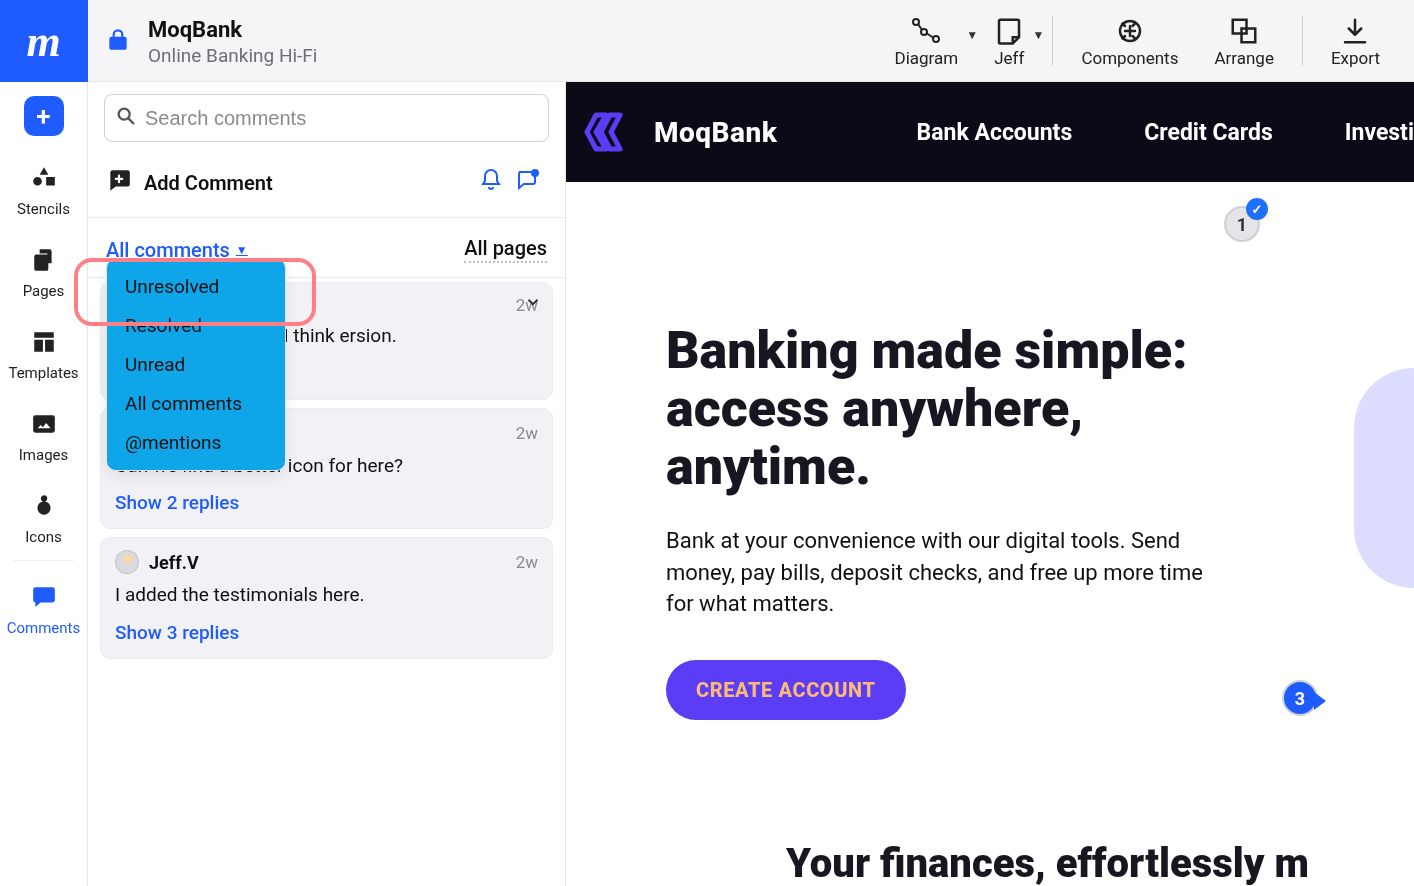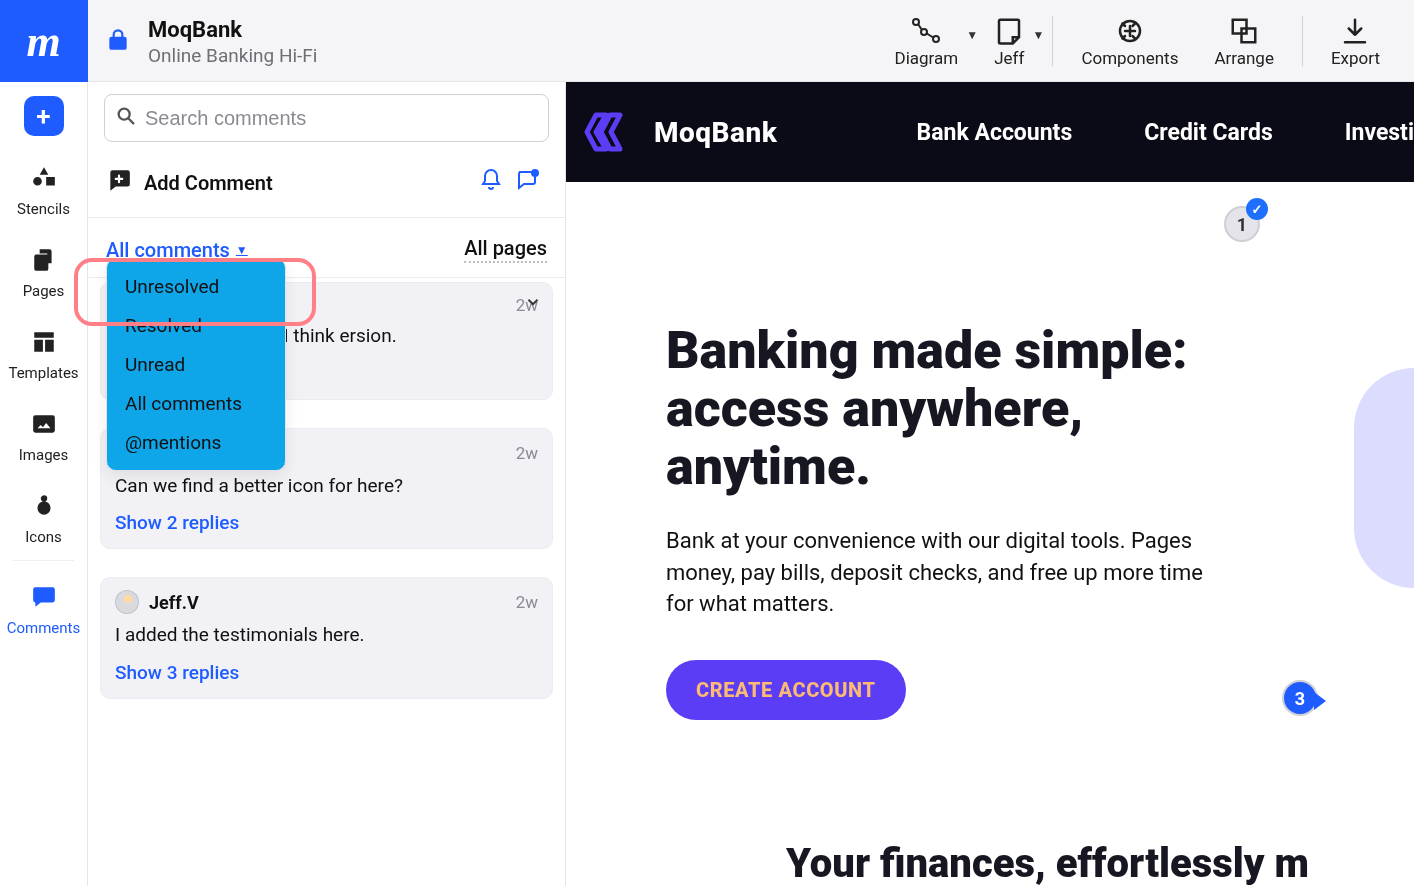--- a/index.html
+++ b/index.html
@@ -167,21 +167,21 @@
     width: 242px; height: 68px;
     border: 4px solid #ff7f87;
     border-radius: 18px;
     z-index: 60;
     pointer-events: none;
   }
 
   
   .thread-list {
     padding: 4px 12px 20px 12px;
-    display: flex; flex-direction: column; gap: 28px;
+    display: flex; flex-direction: column; gap: 8px;
     overflow-y: auto;
   }
   .thread-card {
     background: #f2f2f6;
     border: 1px solid #ececf0;
     border-radius: 10px;
     padding: 12px 14px 14px 14px;
     position: relative;
   }
   .thread-card .chev {
@@ -536,21 +536,21 @@
     <span class="site-brand">MoqBank</span>
     <div class="nav-links">
       <span class="nav-link">Bank Accounts</span>
       <span class="nav-link">Credit Cards</span>
       <span class="nav-link">Investi</span>
     </div>
   </div>
 
   <div class="hero">
     <h1>Banking made simple: access anywhere, anytime.</h1>
-    <p>Bank at your convenience with our digital tools. Pages money, pay bills, deposit checks, and free up more time for what matters.</p>
+    <p>Bank at your convenience with our digital tools. Send money, pay bills, deposit checks, and free up more time for what matters.</p>
     <span class="cta">CREATE ACCOUNT</span>
   </div>
 
   <div class="subheadline">Your finances, effortlessly m</div>
 
   <div class="float-blob"></div>
 </div>
 
 <div class="marker marker1">
   <span>1</span>

